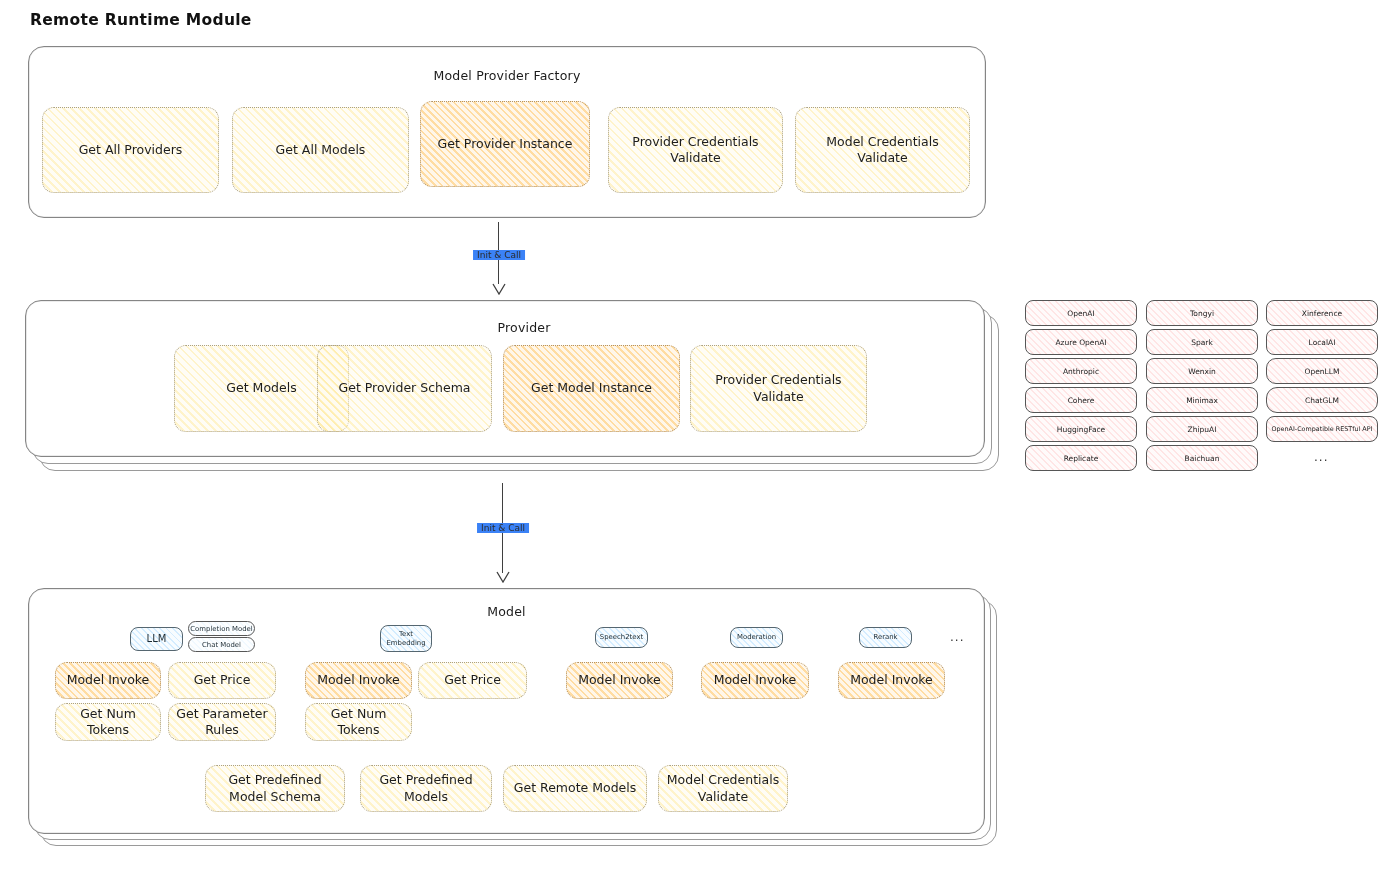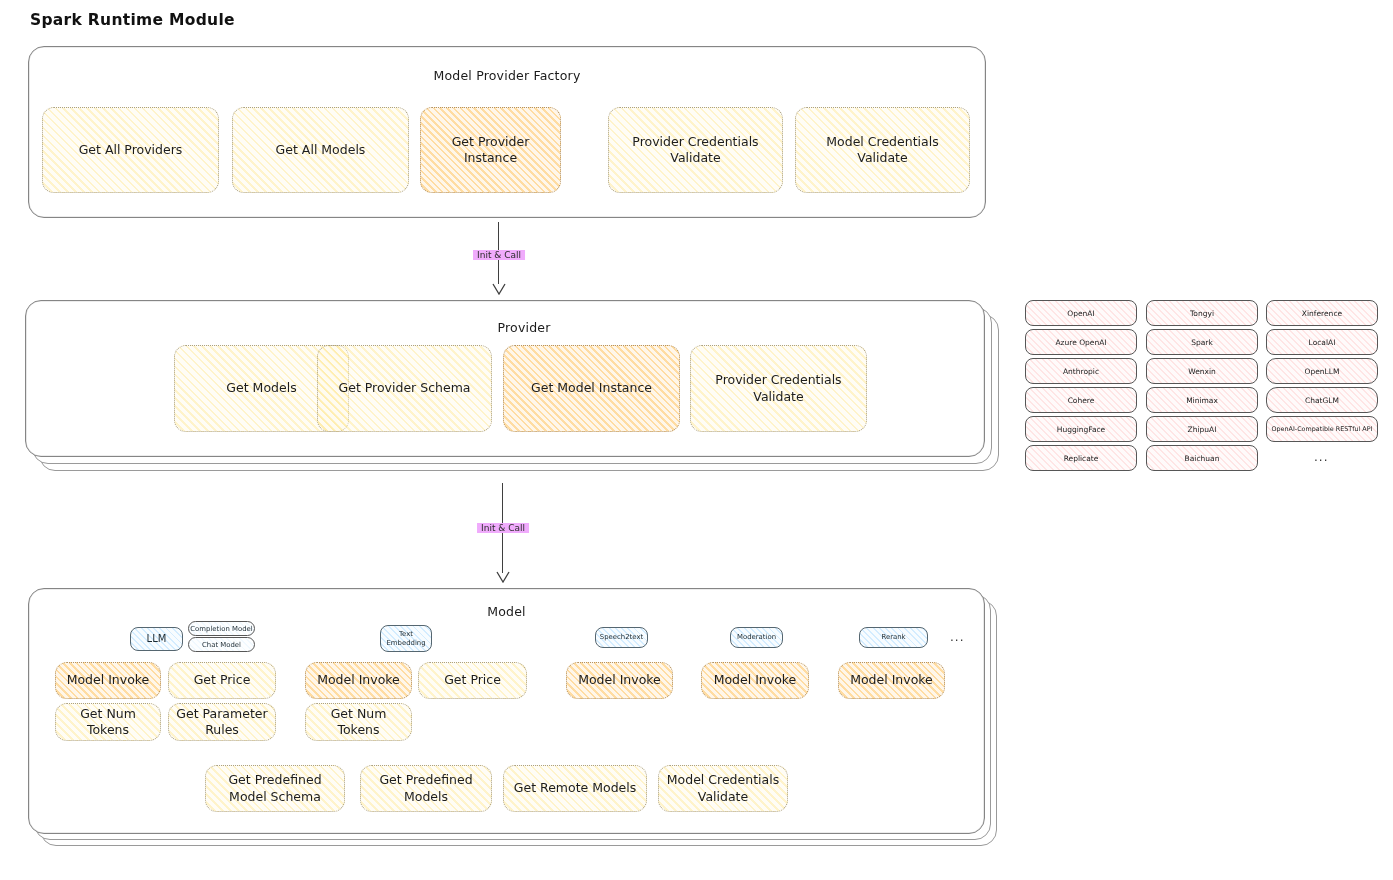--- a/index.html
+++ b/index.html
@@ -54,37 +54,37 @@
     display:flex; align-items:center; justify-content:center; text-align:center;
     font-size:6.9px; color:#1d2b33; border:1.2px solid #565656; border-radius:8px;
     background:repeating-linear-gradient(45deg, rgba(165,216,255,.16) 0 1.4px, rgba(250,253,255,.5) 1.4px 4.4px);
   }
 
   .ellipsis-text { font-size:12px; color:#333; letter-spacing:1px; }
 
   
   .arrow-line { width:1.4px; background:#3f3f3f; }
   .arrow-label {
-    transform:translateX(-50%); background:#f0abfc; padding:0 4px;
+    transform:translateX(-50%); background:#3b82f6; padding:0 4px;
     font-size:9px; color:#2a2a2a; white-space:nowrap; z-index:5;
   }
 </style>
 </head>
 <body>
 
 <div id="canvas">
 
-  <div class="abs page-title" style="left:30px; top:11px;">Spark Runtime Module</div>
+  <div class="abs page-title" style="left:30px; top:11px;">Remote Runtime Module</div>
 
   <div class="abs big-box" style="left:28px; top:46px; width:958px; height:172px;"></div>
   <div class="abs big-title" style="left:28px; top:68px; width:958px;">Model Provider Factory</div>
 
   <div class="abs method fill-yellow" style="left:42px;  top:107px; width:177px; height:86px;">Get All Providers</div>
   <div class="abs method fill-yellow" style="left:232px; top:107px; width:177px; height:86px;">Get All Models</div>
-  <div class="abs method fill-orange" style="left:420px; top:107px; width:141px; height:86px;">Get Provider Instance</div>
+  <div class="abs method fill-orange" style="left:420px; top:101px; width:170px; height:86px;">Get Provider Instance</div>
   <div class="abs method fill-yellow" style="left:608px; top:107px; width:175px; height:86px;">Provider Credentials Validate</div>
   <div class="abs method fill-yellow" style="left:795px; top:107px; width:175px; height:86px;">Model Credentials Validate</div>
 
   <div class="abs arrow-line" style="left:498px; top:222px; height:62px;"></div>
   <svg class="abs" style="left:492px; top:283px;" width="14" height="12">
     <path d="M1 1 L7 11 L13 1" stroke="#3f3f3f" fill="none" stroke-width="1.3"></path>
   </svg>
   <div class="abs arrow-label" style="left:499px; top:250px;">Init &amp; Call</div>
 
   <div class="abs stack-layer" style="left:39px; top:314px; width:960px; height:157px;"></div>
@@ -126,21 +126,21 @@
   <div class="abs stack-layer" style="left:34px; top:594px; width:957px; height:246px;"></div>
   <div class="abs big-box" style="left:28px; top:588px; width:957px; height:246px;"></div>
   <div class="abs big-title" style="left:28px; top:604px; width:957px;">Model</div>
 
   <div class="abs badge-blue" style="left:130px; top:627px; width:53px; height:24px; font-size:10px;">LLM</div>
   <div class="abs badge-white" style="left:188px; top:621px; width:67px; height:15px;">Completion Model</div>
   <div class="abs badge-white" style="left:188px; top:637px; width:67px; height:15px;">Chat Model</div>
   <div class="abs badge-blue" style="left:380px; top:625px; width:52px; height:27px; padding:1px 6px;">Text Embedding</div>
   <div class="abs badge-blue" style="left:595px; top:627px; width:53px; height:21px;">Speech2text</div>
   <div class="abs badge-blue" style="left:730px; top:627px; width:53px; height:21px;">Moderation</div>
-  <div class="abs badge-blue" style="left:859px; top:627px; width:69px; height:21px;">Rerank</div>
+  <div class="abs badge-blue" style="left:859px; top:627px; width:53px; height:21px;">Rerank</div>
   <div class="abs ellipsis-text" style="left:950px; top:630px;">...</div>
 
   <div class="abs method fill-orange" style="left:55px;  top:662px; width:106px; height:37px;">Model Invoke</div>
   <div class="abs method fill-yellow" style="left:168px; top:662px; width:108px; height:37px;">Get Price</div>
   <div class="abs method fill-orange" style="left:305px; top:662px; width:107px; height:37px;">Model Invoke</div>
   <div class="abs method fill-yellow" style="left:418px; top:662px; width:109px; height:37px;">Get Price</div>
   <div class="abs method fill-orange" style="left:566px; top:662px; width:107px; height:37px;">Model Invoke</div>
   <div class="abs method fill-orange" style="left:701px; top:662px; width:108px; height:37px;">Model Invoke</div>
   <div class="abs method fill-orange" style="left:838px; top:662px; width:107px; height:37px;">Model Invoke</div>
 

